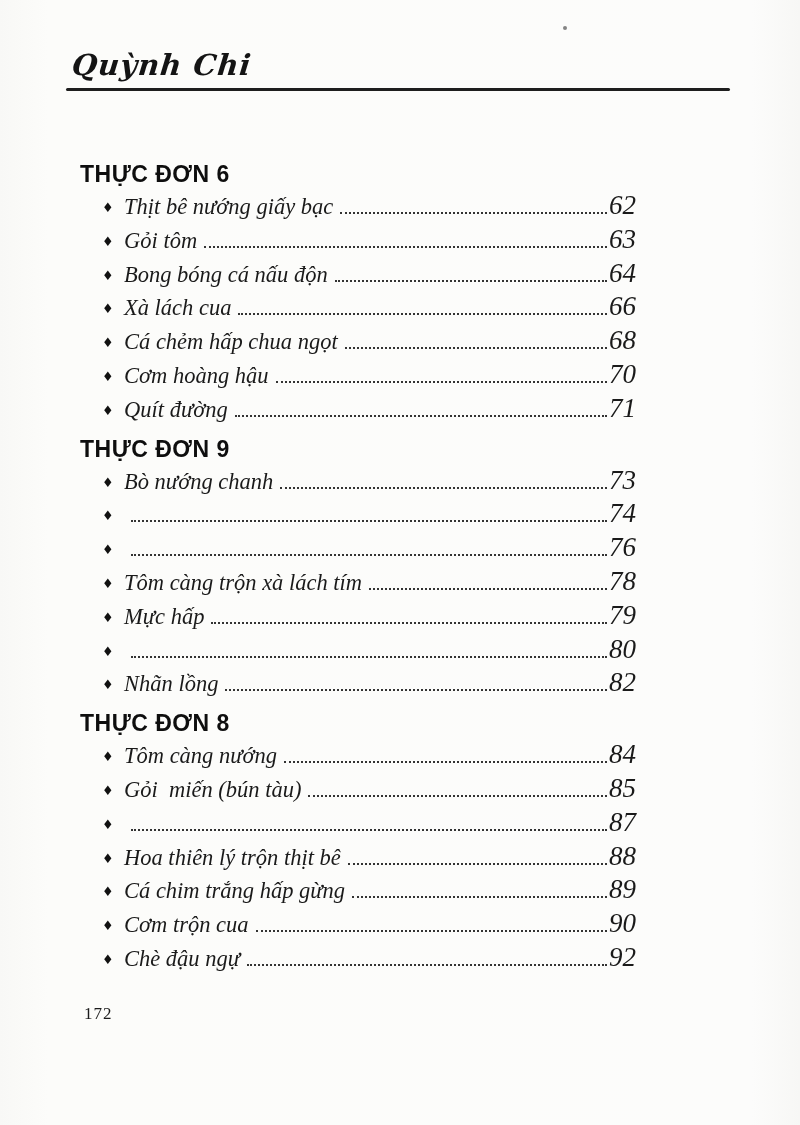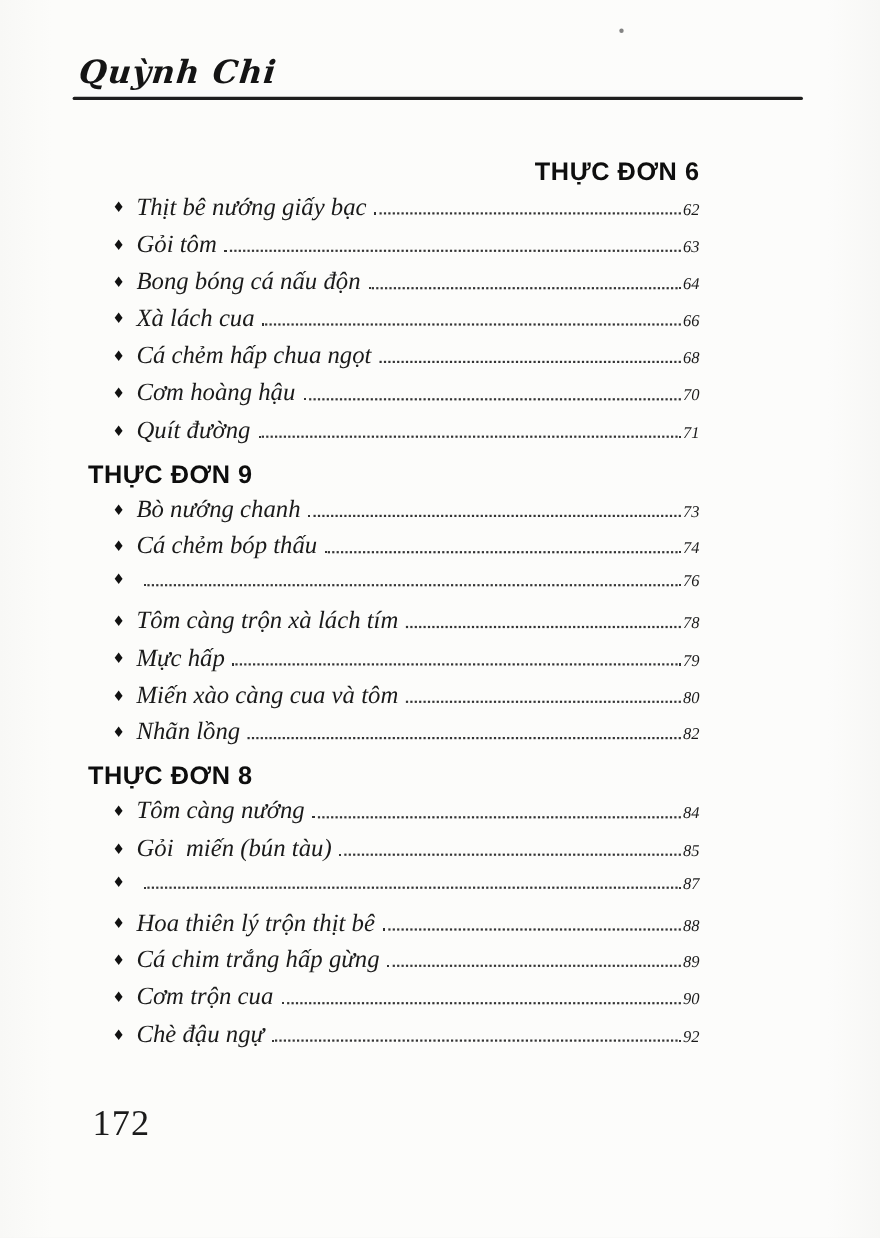--- a/index.html
+++ b/index.html
@@ -50,21 +50,21 @@
   .section-title {
     font-family: "Liberation Sans", "DejaVu Sans", sans-serif;
     font-weight: bold;
     font-size: 23px;
     line-height: 30px;
     letter-spacing: .5px;
     color: #0e0e0e;
     margin: 8px 0 0 0;
     white-space: pre;
   }
-  .menu-section:first-of-type .section-title { margin-top: 0; text-align: right; }
+  .menu-section:first-of-type .section-title { margin-top: 18px; }
   .toc-row {
     display: flex;
     align-items: baseline;
     height: 33.8px;
     line-height: 33.8px;
     padding-left: 22px;
   }
   .bullet {
     flex: 0 0 22px;
     width: 22px;
@@ -84,27 +84,27 @@
   .leader {
     flex: 1 1 auto;
     min-width: 12px;
     border-bottom: 2.6px dotted #333;
     margin: 0 2px 0 7px;
     align-self: baseline;
   }
   .pagenum {
     flex: 0 0 auto;
     font-style: italic;
-    font-size: 15px;
+    font-size: 27px;
     color: #1a1a1a;
   }
   .folio {
     position: absolute;
     left: 84px; top: 1004px;
-    font-size: 33px;
+    font-size: 17px;
     letter-spacing: 1px;
     color: #1b1b1b;
   }
 </style>
 </head>
 <body>
 
 <div class="page">
 
   <div class="author">Quỳnh Chi</div>
@@ -173,21 +173,20 @@
     <div class="items">
   <div class="toc-row">
     <span class="bullet">♦</span>
     <span class="dish">Bò nướng chanh</span>
     <span class="leader"></span>
     <span class="pagenum">73</span>
   </div>
 
   <div class="toc-row">
     <span class="bullet">♦</span>
-    <span class="dish">Cá chẻm bóp thấu</span>
     <span class="leader"></span>
     <span class="pagenum">74</span>
   </div>
 
   <div class="toc-row">
     <span class="bullet">♦</span>
     <span class="leader"></span>
     <span class="pagenum">76</span>
   </div>
 
@@ -200,21 +199,20 @@
 
   <div class="toc-row">
     <span class="bullet">♦</span>
     <span class="dish">Mực hấp</span>
     <span class="leader"></span>
     <span class="pagenum">79</span>
   </div>
 
   <div class="toc-row">
     <span class="bullet">♦</span>
-    <span class="dish">Miến xào càng cua và tôm</span>
     <span class="leader"></span>
     <span class="pagenum">80</span>
   </div>
 
   <div class="toc-row">
     <span class="bullet">♦</span>
     <span class="dish">Nhãn lồng</span>
     <span class="leader"></span>
     <span class="pagenum">82</span>
   </div>

